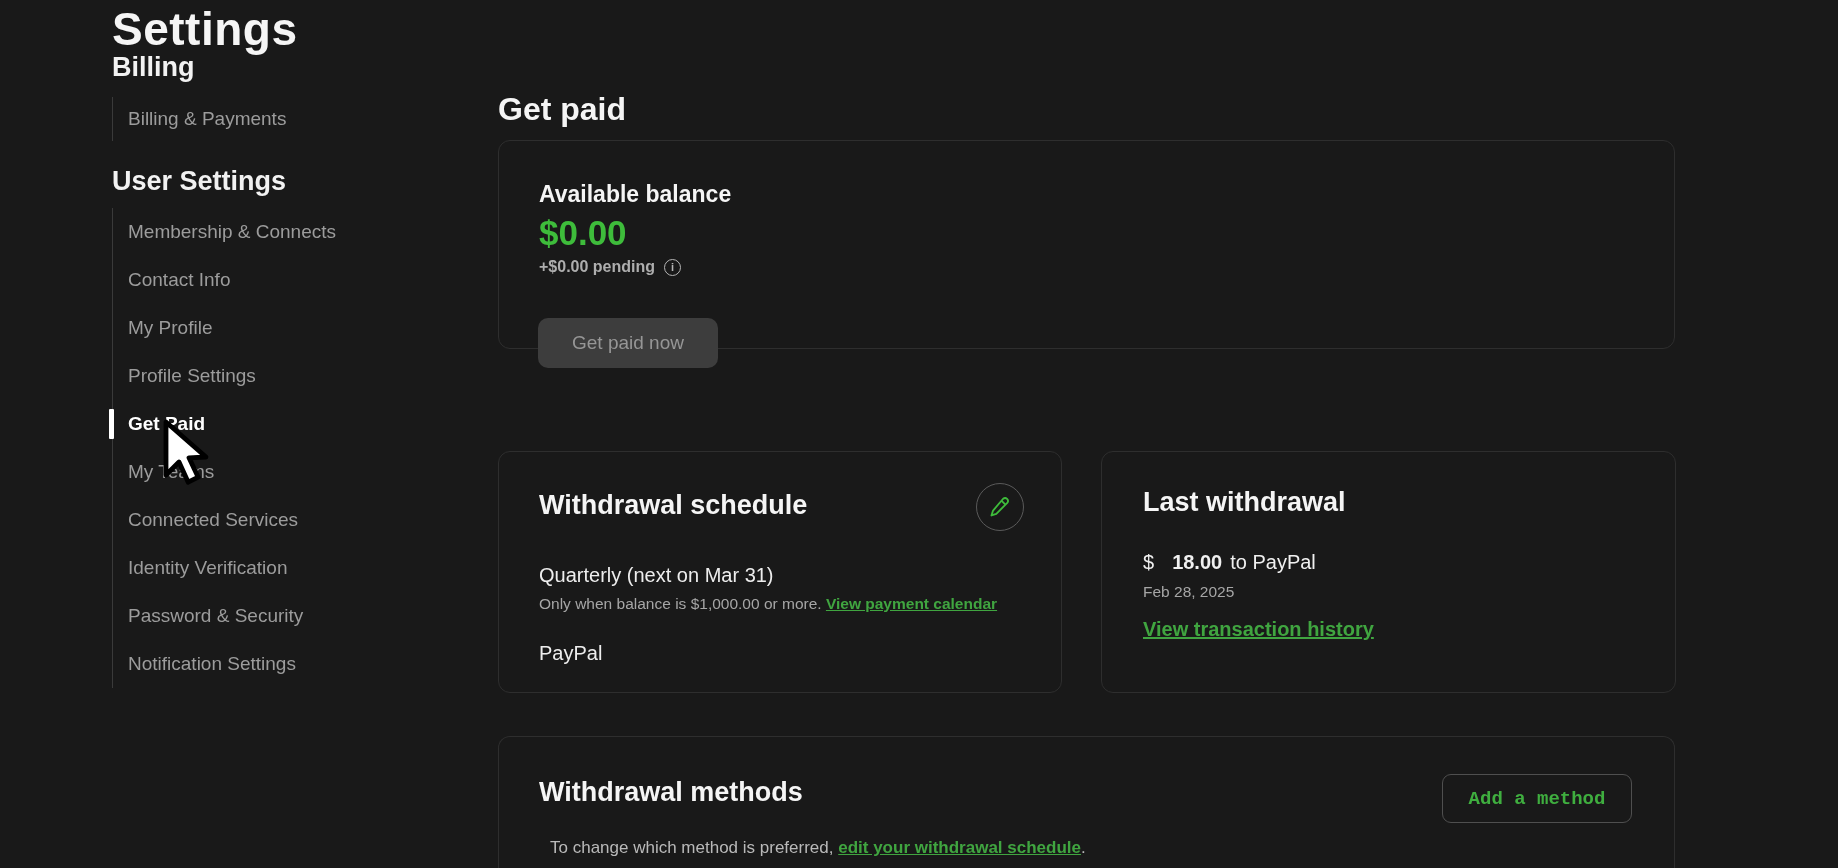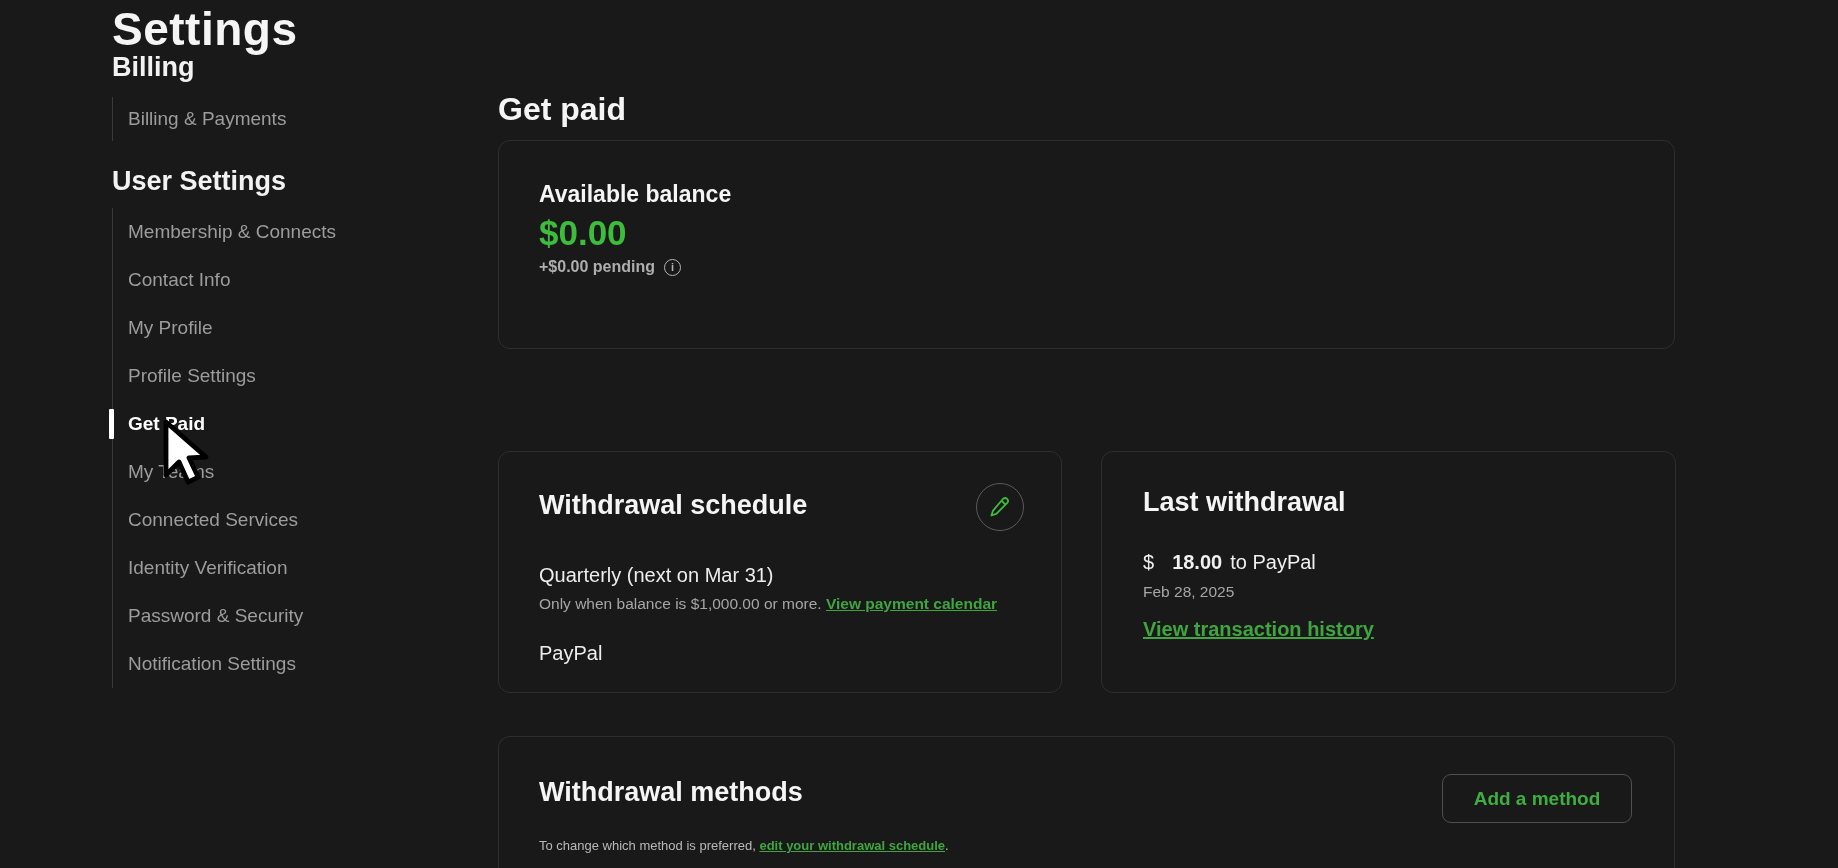--- a/index.html
+++ b/index.html
@@ -48,23 +48,23 @@
   #last-card{left:1101px;top:451px;width:575px;height:242px;}
   #last-card .card-title{left:41px;top:35px;font-size:27px;}
   #last-amount-row{left:41px;top:99px;font-size:20px;color:#f0f0f0;display:flex;align-items:baseline;}
   #last-currency{margin-right:18px;}
   #last-amount{font-weight:bold;margin-right:8px;}
   #last-date{left:41px;top:131px;font-size:15.5px;color:#a6a6a6;}
   #view-history-link{left:41px;top:166px;font-size:20px;}
 
   #methods-card{left:498px;top:736px;width:1177px;height:190px;border-bottom:none;border-radius:12px 12px 0 0;}
   #methods-card .card-title{left:40px;top:40px;font-size:27px;}
-  #methods-note{left:40px;top:101px;font-size:13px;color:#b9b9b9;white-space:nowrap;}
+  #methods-note{left:51px;top:101px;font-size:17px;color:#b9b9b9;white-space:nowrap;}
   #add-method-btn{position:absolute;right:42px;top:37px;width:190px;height:49px;background:transparent;
-    border:1px solid #4f4f4f;border-radius:9px;color:#3fae3f;font-size:19px;font-weight:bold;cursor:pointer;font-family:Liberation Sans, sans-serif;}
+    border:1px solid #4f4f4f;border-radius:9px;color:#3fae3f;font-size:19px;font-weight:bold;cursor:pointer;font-family:Liberation Mono, monospace;}
 
   #cursor{left:157px;top:419px;z-index:10;pointer-events:none;}
 </style>
 </head>
 <body>
 
 <h1 id="settings-title" class="abs">Settings</h1>
 
 <div id="billing-heading" class="abs section-heading" style="top:52px;">Billing</div>
 
@@ -112,20 +112,21 @@
 
 <h2 id="main-title" class="abs">Get paid</h2>
 
 <section id="balance-card" class="card">
   <div class="card-title">Available balance</div>
   <div id="balance-amount" class="abs">$0.00</div>
   <div id="pending-row" class="abs">
     <span>+$0.00 pending</span>
     <span class="info-icon">i</span>
   </div>
+  <button id="get-paid-now">Get paid now</button>
 </section>
 
 <section id="schedule-card" class="card">
   <div class="card-title">Withdrawal schedule</div>
   <button id="edit-schedule-btn">
     <span style="display:flex;">
       <svg width="26" height="26" viewBox="0 0 24 24" fill="none">
         <path d="M14.9 4.4 a2.7 2.7 0 0 1 3.8 3.8 L8.6 18.3 L4.1 19.8 L5.6 15.3 Z" stroke="#3ebc3b" stroke-width="1.7" stroke-linejoin="round"></path>
         <line x1="13.3" y1="6.1" x2="17" y2="9.8" stroke="#3ebc3b" stroke-width="1.7"></line>
       </svg>

